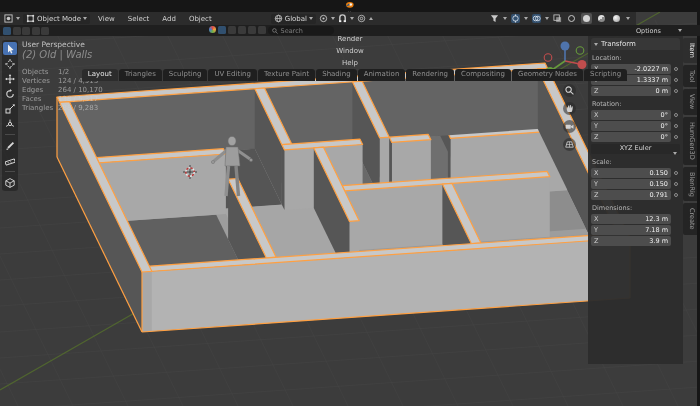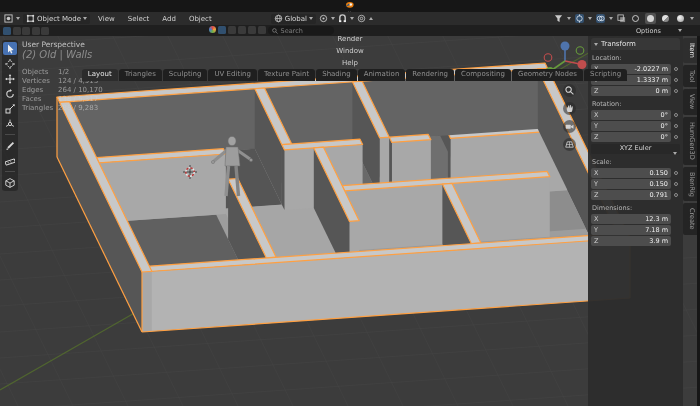--- a/index.html
+++ b/index.html
@@ -12,21 +12,21 @@
   .topbar{position:absolute;left:0;top:0;width:700px;height:12px;background:#161616;
           display:flex;align-items:center;z-index:9;font-size:7px;color:#c9c9c9;flex-direction:column;}
   .logo{width:9px;height:9px;margin:0 5px 0 4px;flex:0 0 auto;}
   .menu{padding:0 5px;line-height:12px;color:#cfcfcf;}
   .tabs{display:flex;margin-left:10px;height:12px;align-items:flex-end;}
   .tab{padding:1px 6px 2px 6px;margin-right:1px;background:#1f1f1f;color:#8f8f8f;
        border-radius:3px 3px 0 0;line-height:9px;white-space:nowrap;}
   .tab.active{background:#2c2c2c;color:#e8e8e8;}
 
   
-  .vhead{position:absolute;left:0;top:12px;width:700px;height:13px;background:#2c2c2c;
+  .vhead{position:absolute;left:0;top:12px;width:636px;height:13px;background:#2c2c2c;
          display:flex;align-items:center;z-index:9;font-size:7px;color:#d6d6d6;}
   .vhead .grp{display:flex;align-items:center;gap:3px;padding:0 4px;height:13px;}
   .pill{display:flex;align-items:center;gap:2px;background:#262626;border-radius:2px;
         padding:1px 3px;height:10px;}
   .cv{width:0;height:0;border-left:2.5px solid transparent;border-right:2.5px solid transparent;
       border-top:3.5px solid #aaa;display:inline-block;}
   .ca{width:0;height:0;border-left:2.5px solid transparent;border-right:2.5px solid transparent;
       border-bottom:3.5px solid #aaa;display:inline-block;}
   .hicon{width:9px;height:9px;display:inline-block;}
   .sphere{width:7px;height:7px;border-radius:50%;display:inline-block;}
@@ -63,21 +63,21 @@
   
   .gizmo{position:absolute;left:538px;top:37px;z-index:6;}
   .vicons{position:absolute;left:563px;top:84px;z-index:6;display:flex;flex-direction:column;gap:5px;}
   .vicon{width:13px;height:13px;border-radius:50%;background:rgba(40,40,40,.55);
          display:flex;align-items:center;justify-content:center;color:#d2d2d2;}
 
   
   .optlbl{display:flex;align-items:center;gap:17px;color:#cfcfcf;}
 
   
-  .npanel{position:absolute;left:588px;top:36px;width:95px;height:370px;
+  .npanel{position:absolute;left:588px;top:36px;width:95px;height:328px;
           background:rgba(45,45,45,.96);z-index:5;padding:2px 3px;font-size:6.5px;color:#c9c9c9;}
   .phead{display:flex;align-items:center;gap:3px;background:#373737;border-radius:3px 3px 0 0;
          height:12px;padding:0 3px;color:#e4e4e4;font-size:7px;}
   .seclbl{color:#b5b5b5;margin:4px 0 2px 1px;}
   .frow{display:flex;align-items:center;margin-bottom:1px;}
   .field{flex:1;display:flex;align-items:center;background:#4d4d4d;height:10px;
          border-radius:2px;padding:0 3px;color:#efefef;}
   .field .ax{color:#cfcfcf;margin-right:3px;}
   .field .val{margin-left:auto;}
   .deco{width:9px;display:flex;justify-content:center;}

